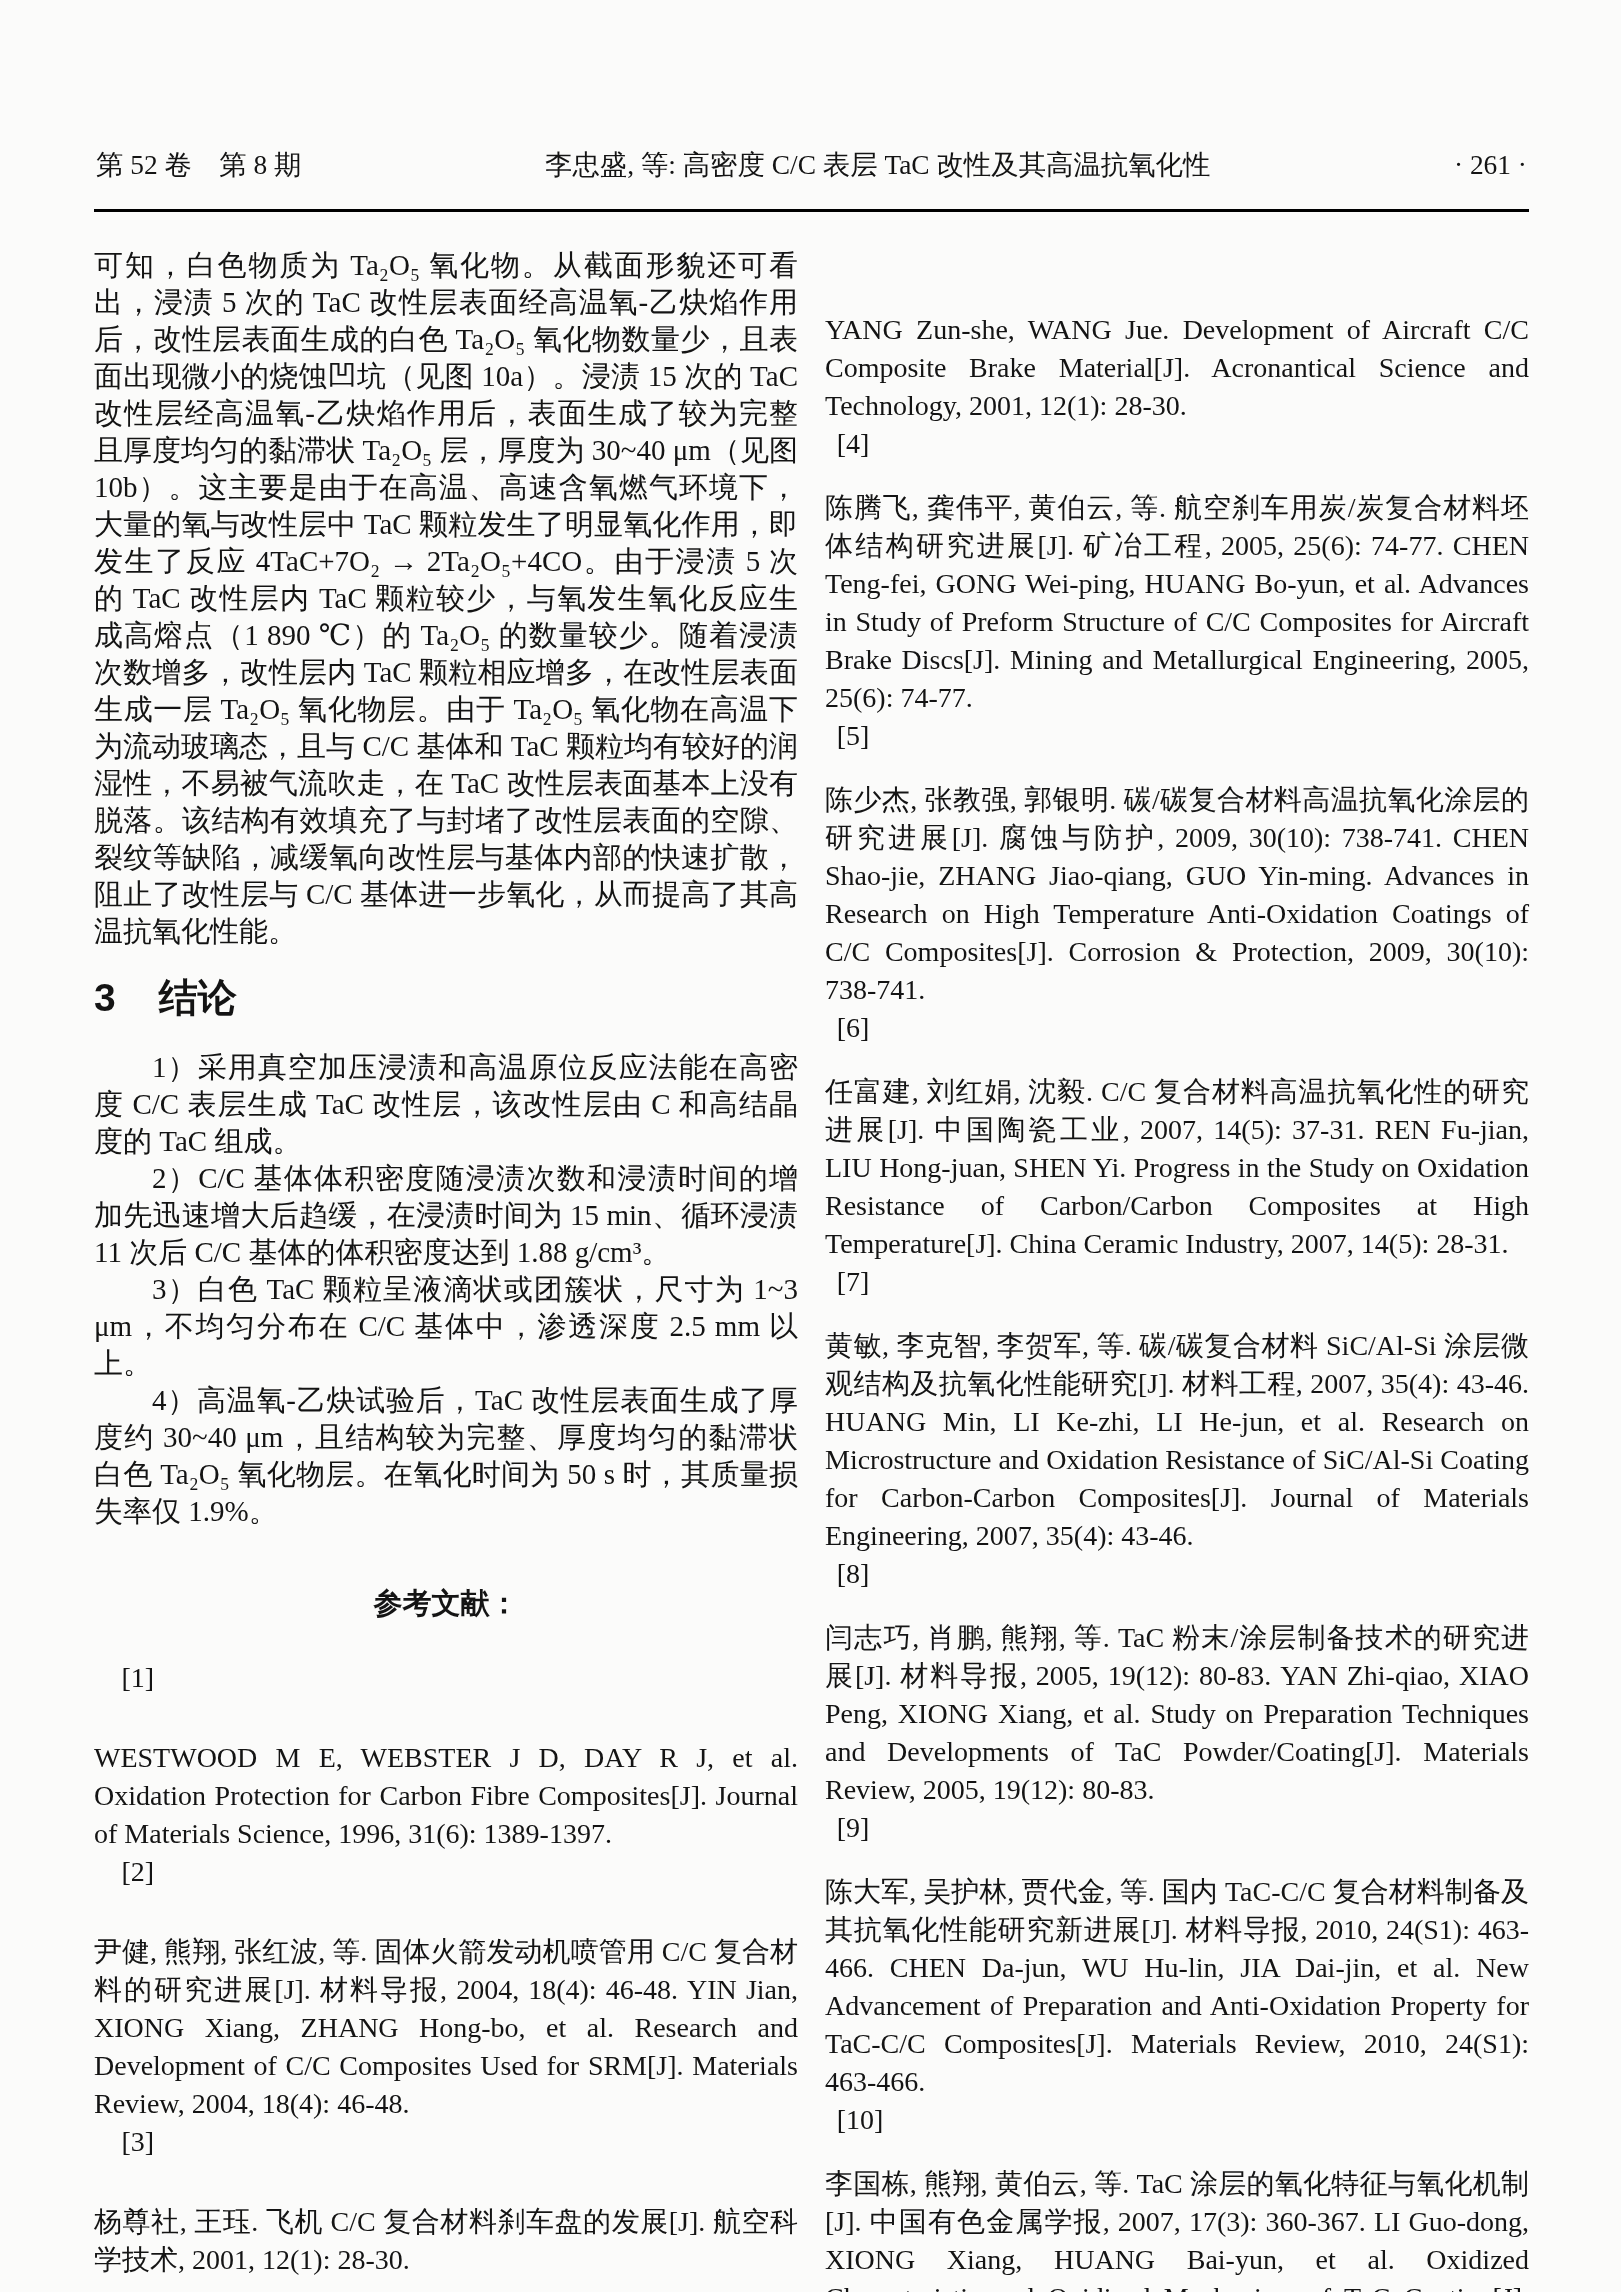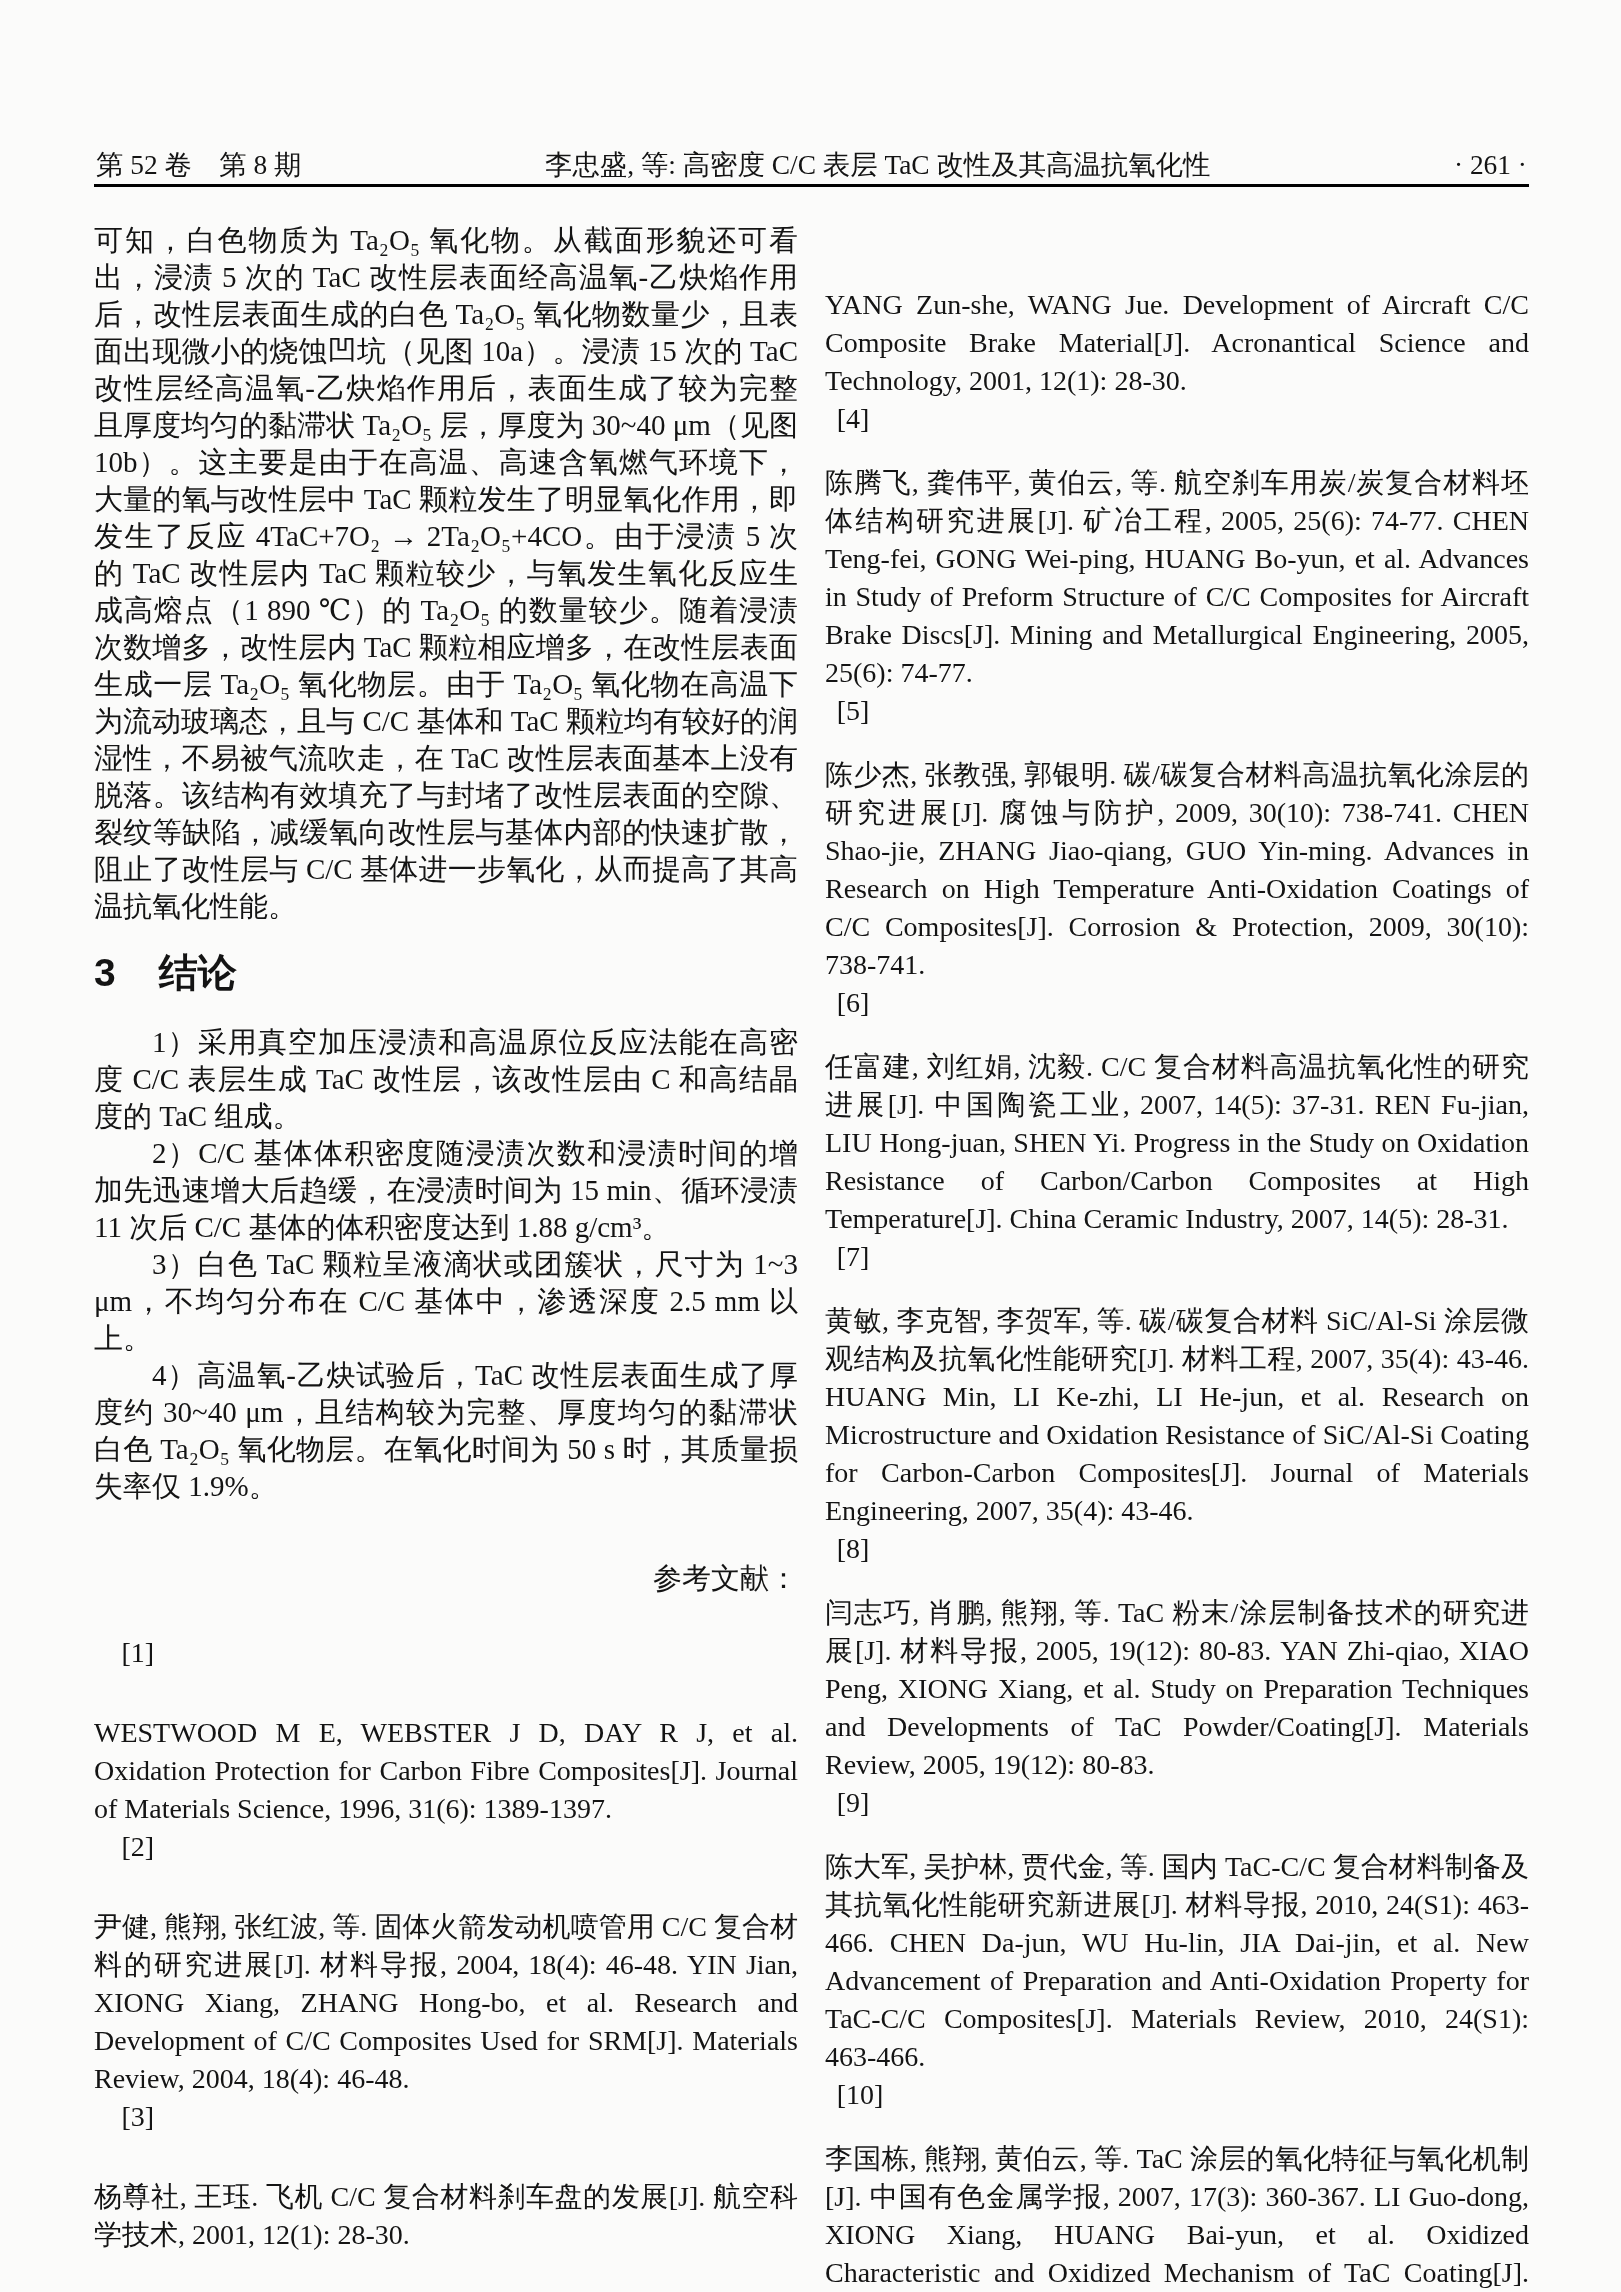--- a/index.html
+++ b/index.html
@@ -16,21 +16,21 @@
     position: absolute;
     left: 94px;
     top: 147px;
     width: 1435px;
   }
   .pagehead {
     display: flex;
     justify-content: space-between;
     align-items: baseline;
     font-size: 27.4px;
-    padding: 0 2px 1px 2px;
+    padding: 0 2px 26px 2px;
     border-bottom: 3.9px solid #000;
   }
   .columns {
     display: flex;
     gap: 27px;
     margin-top: 35px;
   }
   .col {
     width: 710px;
     font-size: 29px;
@@ -44,23 +44,23 @@
     font-size: 39px;
     font-weight: bold;
     margin: 27.4px 0 29px 0;
     line-height: 1.1;
     text-align: left;
   }
   h2.section .sec-num { margin-right: 43px; }
   .refs-heading {
     font-family: "Liberation Sans", "DejaVu Sans", sans-serif;
     font-size: 29px;
-    font-weight: normal;
+    font-weight: bold;
     margin: 55px 0 37px 0;
-    text-align: right;
+    text-align: center;
   }
   .refs { font-size: 28px; line-height: 38px; }
   .ref { display: flex; margin: 0; flex-direction: column; }
   .ref .num {
     flex: 0 0 80px;
     box-sizing: border-box;
     padding-left: 27.4px;
     text-align: left;
   }
   .col-right .ref .num {

